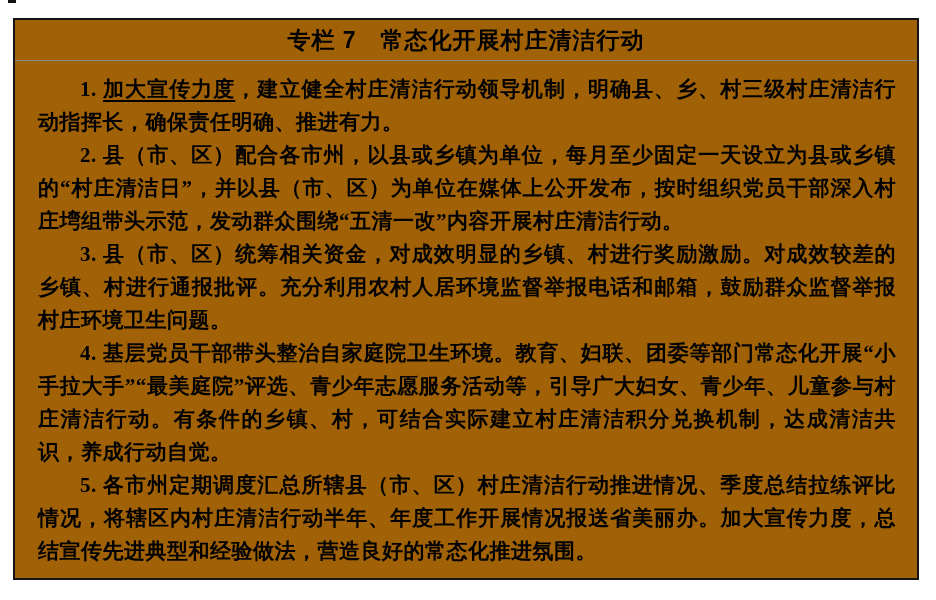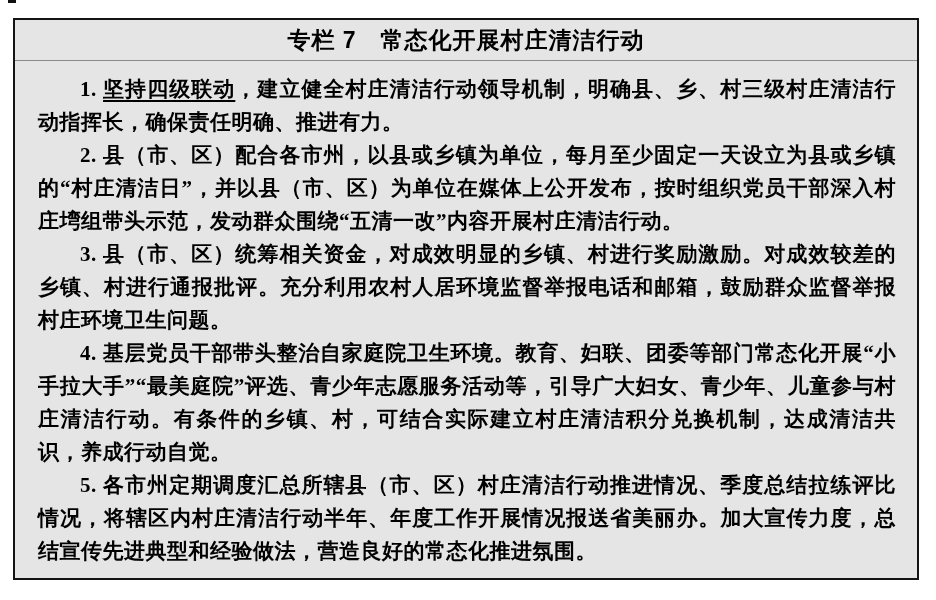--- a/index.html
+++ b/index.html
@@ -24,21 +24,21 @@
     background: #111;
   }
   .panel {
     position: absolute;
     left: 13px;
     top: 18px;
     width: 906px;
     height: 562px;
     border: 2px solid #141414;
     box-sizing: border-box;
-    background: #e5e5e5;
+    background: #a16207;
   }
   .panel-header {
     height: 41px;
     box-sizing: border-box;
     border-bottom: 1px solid #8a8a8a;
     display: flex;
     align-items: center;
     justify-content: center;
   }
   .panel-title {
@@ -70,19 +70,19 @@
 </head>
 <body>
 
 <div class="scan-artifact"></div>
 
 <div class="panel">
   <div class="panel-header">
     <div class="panel-title">专栏 7　常态化开展村庄清洁行动</div>
   </div>
   <div class="panel-body">
-      <p><span>1. </span><span class="u">坚持四级联动</span><span>，建立健全村庄清洁行动领导机制，明确县、乡、村三级村庄清洁行动指挥长，确保责任明确、推进有力。</span></p>
+      <p><span>1. </span><span class="u">加大宣传力度</span><span>，建立健全村庄清洁行动领导机制，明确县、乡、村三级村庄清洁行动指挥长，确保责任明确、推进有力。</span></p>
       <p><span>2. </span><span>县（市、区）配合各市州，以县或乡镇为单位，每月至少固定一天设立为县或乡镇的“村庄清洁日”，并以县（市、区）为单位在媒体上公开发布，按时组织党员干部深入村庄塆组带头示范，发动群众围绕“五清一改”内容开展村庄清洁行动。</span></p>
       <p><span>3. </span><span>县（市、区）统筹相关资金，对成效明显的乡镇、村进行奖励激励。对成效较差的乡镇、村进行通报批评。充分利用农村人居环境监督举报电话和邮箱，鼓励群众监督举报村庄环境卫生问题。</span></p>
       <p><span>4. </span><span>基层党员干部带头整治自家庭院卫生环境。教育、妇联、团委等部门常态化开展“小手拉大手”“最美庭院”评选、青少年志愿服务活动等，引导广大妇女、青少年、儿童参与村庄清洁行动。有条件的乡镇、村，可结合实际建立村庄清洁积分兑换机制，达成清洁共识，养成行动自觉。</span></p>
       <p><span>5. </span><span>各市州定期调度汇总所辖县（市、区）村庄清洁行动推进情况、季度总结拉练评比情况，将辖区内村庄清洁行动半年、年度工作开展情况报送省美丽办。加大宣传力度，总结宣传先进典型和经验做法，营造良好的常态化推进氛围。</span></p>
     </div>
 </div>
 
 </body></html>

